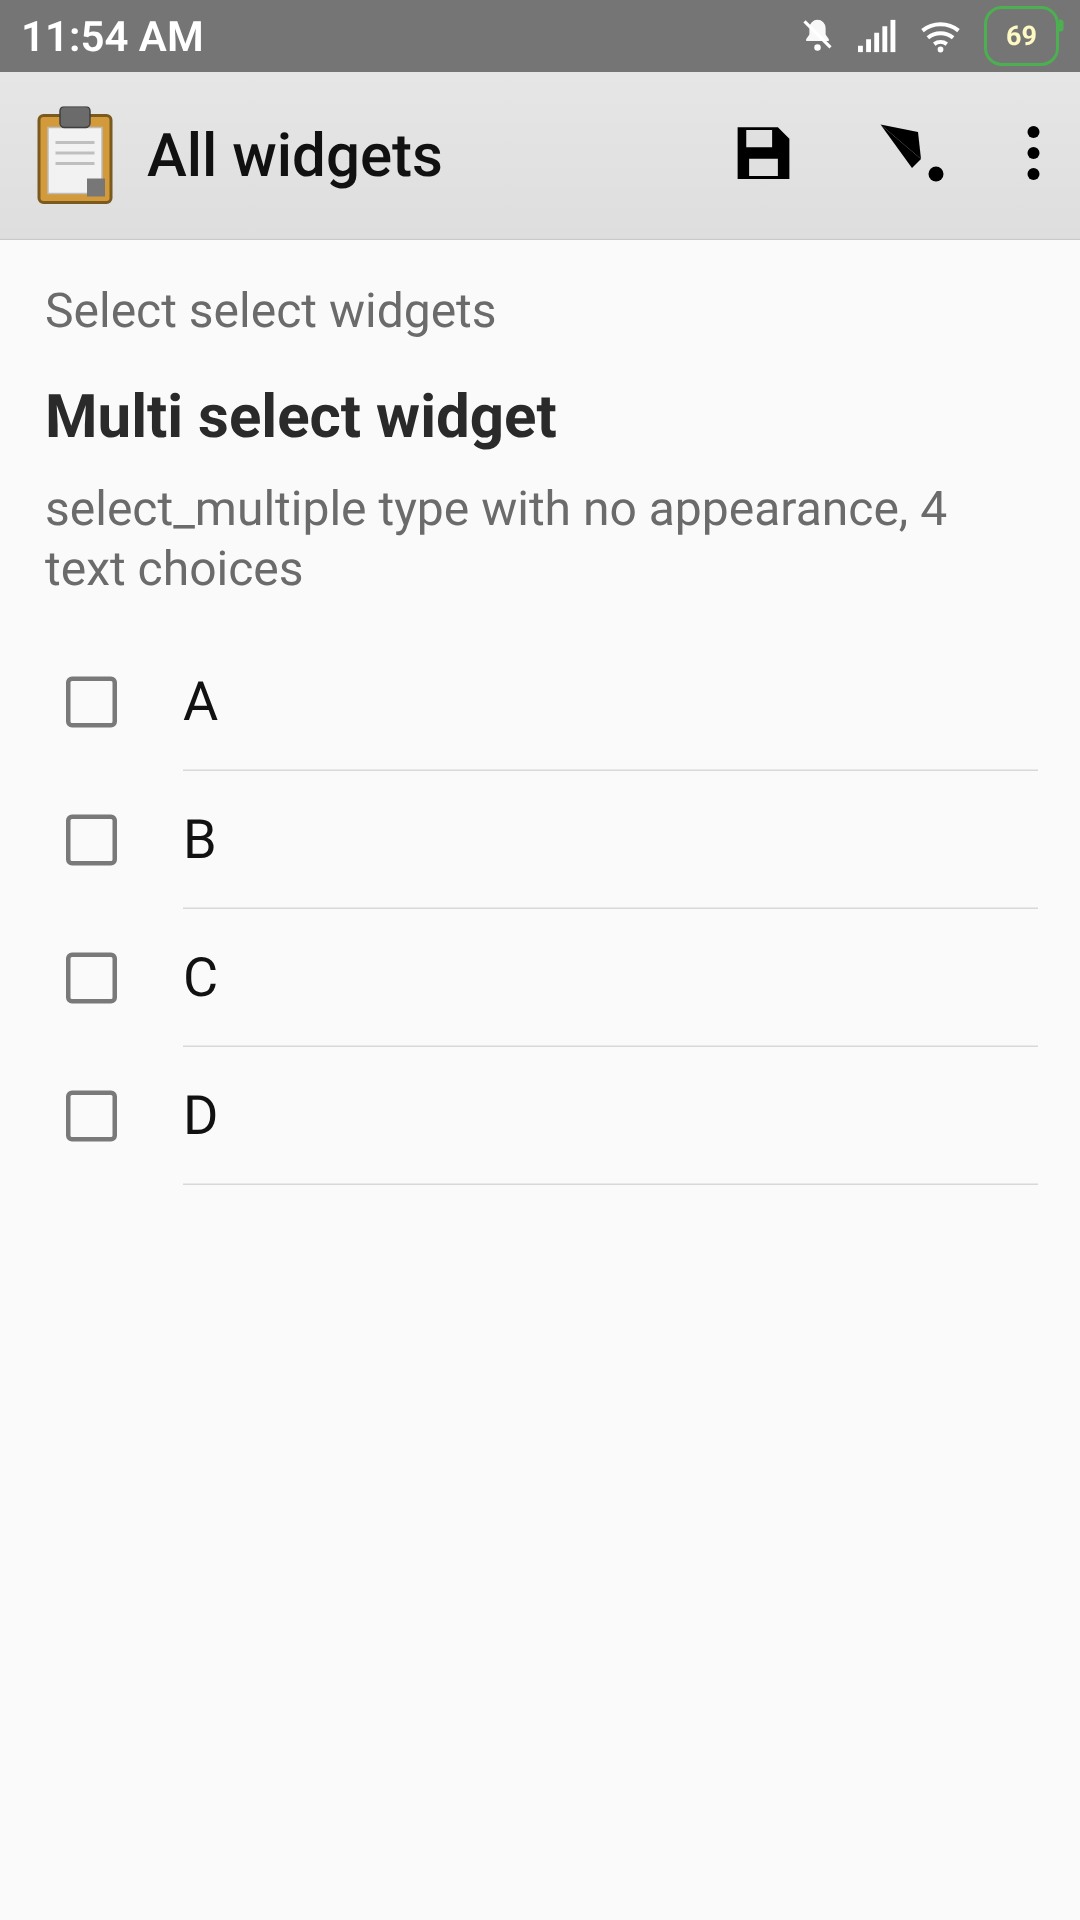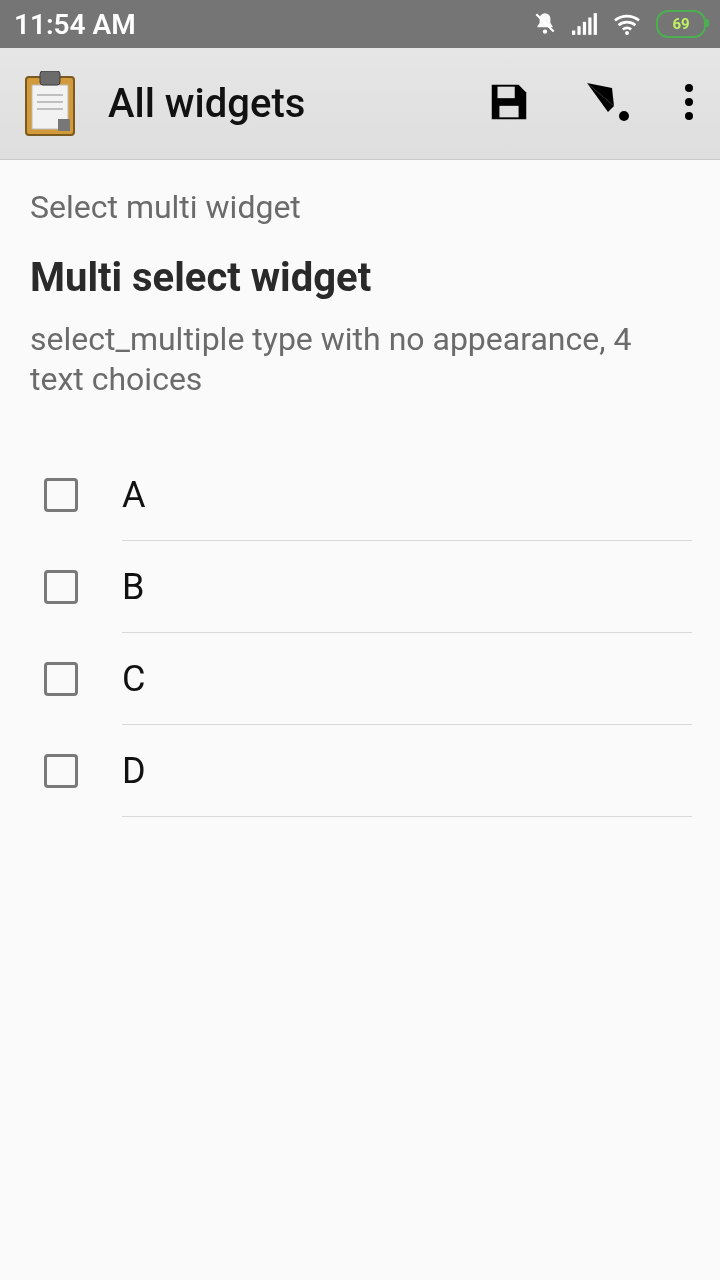--- a/index.html
+++ b/index.html
@@ -14,47 +14,47 @@
       align-items: center;
       justify-content: space-between;
       padding: 0 14px;
       color: #fff;
     }
     .status-time { font-size: 28px; font-weight: 600; }
     .status-right { display: flex; align-items: center; gap: 14px; }
     .status-right svg { display: block; }
     .battery-pill {
       display: inline-flex; align-items: center; justify-content: center;
-      width: 50px; height: 28px; border: 2.5px solid #4caf50; border-radius: 12px;
-      color: #bef264; font-size: 15px; font-weight: 700; position: relative;
+      width: 50px; height: 40px; border: 2.5px solid #4caf50; border-radius: 12px;
+      color: #fef9c3; font-size: 18px; font-weight: 700; position: relative;
     }
     .battery-pill::after {
       content: ''; position: absolute; right: -5px; top: 7px; width: 3px; height: 8px;
       background: #4caf50; border-radius: 0 2px 2px 0;
     }
 
     
     .app-bar {
       height: 112px;
       background: linear-gradient(#e6e6e6, #dedede);
       border-bottom: 1px solid #c9c9c9;
       display: flex;
       align-items: center;
       padding: 0 20px 0 22px;
-      gap: 30px;
+      gap: 20px;
     }
     .clipboard-icon { width: 56px; height: 66px; }
     .app-title { font-size: 40px; font-weight: 500; color: #111; flex: 1; }
     .app-actions { display: flex; align-items: center; gap: 52px; margin-right: 6px; }
 
     
     .content { padding: 28px 28px 0 30px; }
     .group-label { font-size: 32px; color: #6b6b6b; margin-bottom: 28px; }
     .q-title { font-size: 40px; font-weight: 700; color: #2a2a2a; margin-bottom: 18px; margin-top: 10px; }
-    .q-desc { font-size: 32px; color: #6b6b6b; line-height: 1.25; margin-bottom: 50px; }
+    .q-desc { font-size: 32px; color: #6b6b6b; line-height: 1.25; margin-bottom: 23px; }
 
     .choice-list {}
     .choice-row {
       display: flex;
       align-items: center;
       height: 92px;
       gap: 44px;
     }
     .checkbox {
       width: 34px; height: 34px; border: 3px solid #797979; border-radius: 4px;
@@ -139,21 +139,21 @@
       <svg width="10" height="40" viewBox="0 0 10 40" fill="#000">
         <circle cx="5" cy="6" r="4"></circle>
         <circle cx="5" cy="20" r="4"></circle>
         <circle cx="5" cy="34" r="4"></circle>
       </svg>
     </span>
   </div>
 </div>
 
 <div class="content">
-  <div class="group-label">Select multi widget</div>
+  <div class="group-label">Select select widgets</div>
   <div class="q-title">Multi select widget</div>
   <div class="q-desc">select_multiple type with no appearance, 4 text choices</div>
 
   <div class="choice-list">
     <div class="choice-row">
       <span class="checkbox"></span>
       <div class="choice-label-wrap">
           <span>A</span>
         </div>
     </div>

